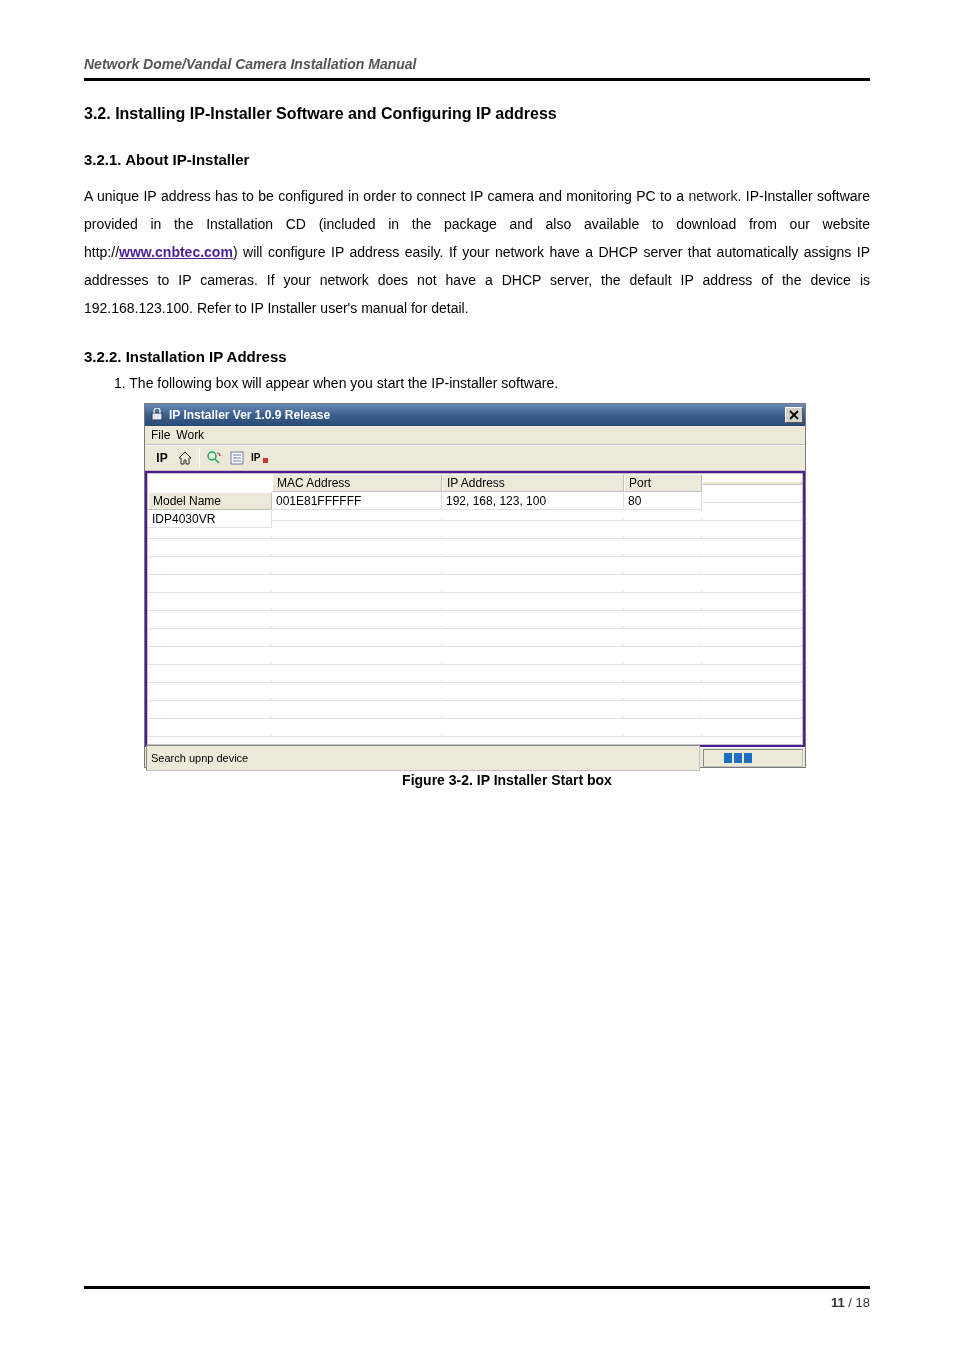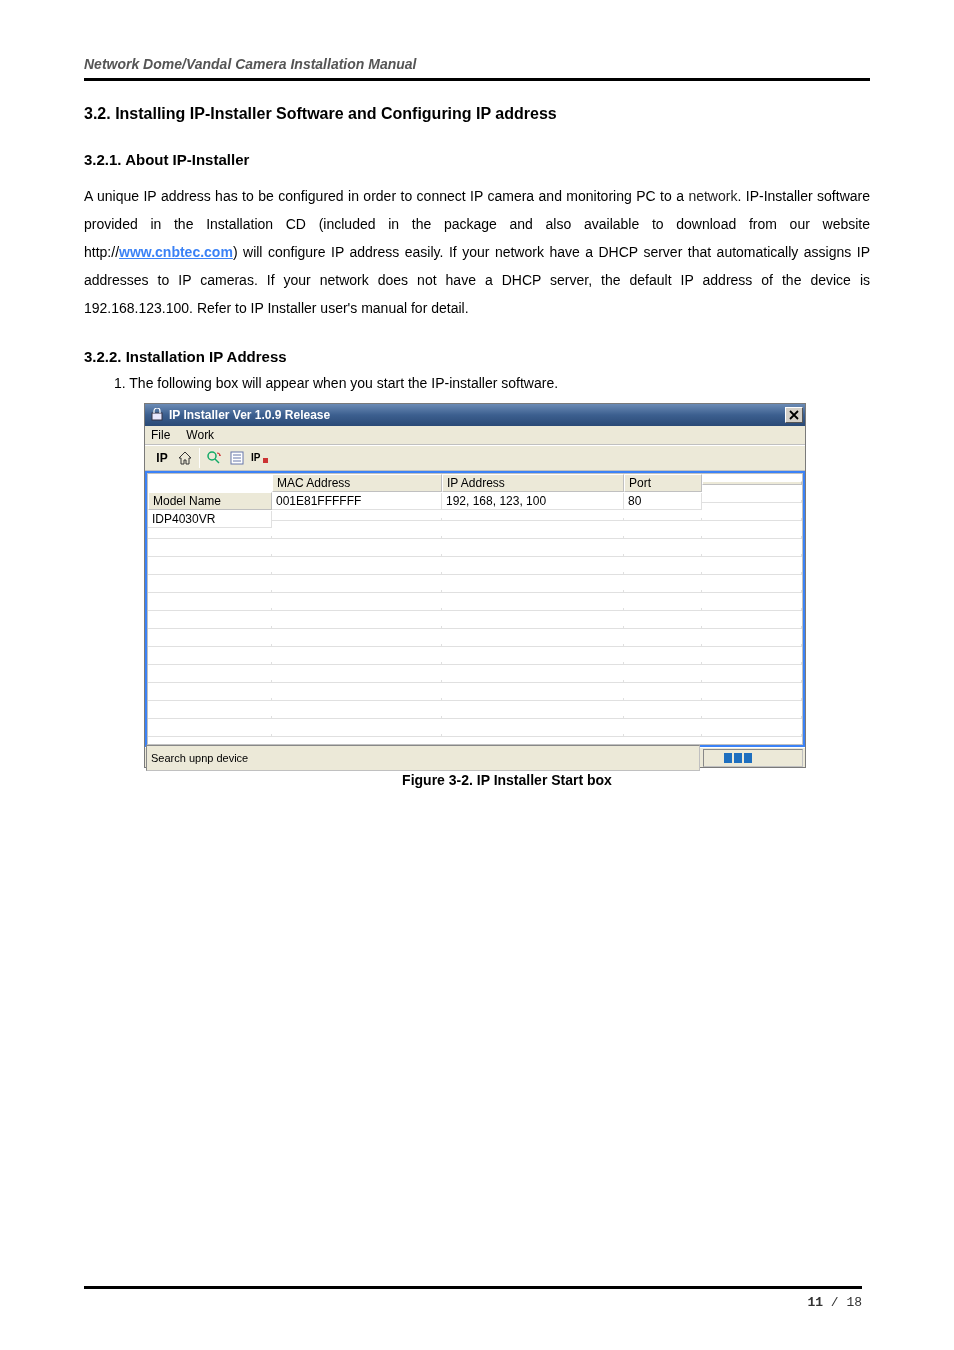--- a/index.html
+++ b/index.html
@@ -38,38 +38,38 @@
     font-size: 15px;
     margin: 0 0 10px 0;
   }
   .body-text {
     font-size: 14px;
     line-height: 2.0;
     text-align: justify;
     margin-bottom: 26px;
   }
   .body-text a {
-    color: #3b82f6;
+    color: #4c1d95;
     text-decoration: underline;
     font-weight: bold;
   }
   .body-text .netword {
     color: #222;
   }
   .list-item {
     font-size: 14px;
     margin: 0 0 12px 30px;
   }
   .screenshot-wrap {
     margin: 0 0 10px 60px;
   }
   .app-window {
     width: 662px;
     border: 1px solid #7a7a7a;
-    background: #3b82f6;
+    background: #4c1d95;
     font-family: Tahoma, Arial, sans-serif;
   }
   .title-bar {
     height: 22px;
     background: linear-gradient(to bottom, #6b8bb5 0%, #3c5f8f 50%, #2a4a76 100%);
     color: #fff;
     display: flex;
     align-items: center;
     padding: 0 2px 0 4px;
     font-size: 12px;
@@ -89,21 +89,21 @@
     display:flex;align-items:center;justify-content:center;
     font-size:11px;font-weight:bold;
     font-family: Arial;
   }
   .menu-bar {
     background:#ece9d8;
     display:flex;
     padding: 2px 6px;
     font-size:12px;
     color:#000;
-    gap: 16px;
+    gap: 6px;
     border-bottom:1px solid #c0c0c0;
   }
   .menu-item { cursor: default; }
   .toolbar {
     background:#ece9d8;
     border-top:1px solid #fff;
     border-bottom:1px solid #c0c0c0;
     padding: 2px 6px;
     display:flex;
     gap:1px;
@@ -180,21 +180,21 @@
   }
   .sb { width:8px;height:10px;background:#1e6fbf; }
   .figure-caption {
     font-weight:bold;
     font-size:14px;
     text-align:center;
     margin-top:4px;
   }
   .footer {
     position:absolute;
-    left:84px; right:92px; bottom:40px;font-family:Liberation Mono, monospace;
+    left:84px; right:84px; bottom:40px;
   }
   .footer-line {
     border:none;border-top:3px solid #000;margin:0 0 6px 0;
   }
   .page-num {
     text-align:right;font-size:13px;color:#333;
   }
   .page-num .cur { font-weight:bold; }
 </style>
 </head>

